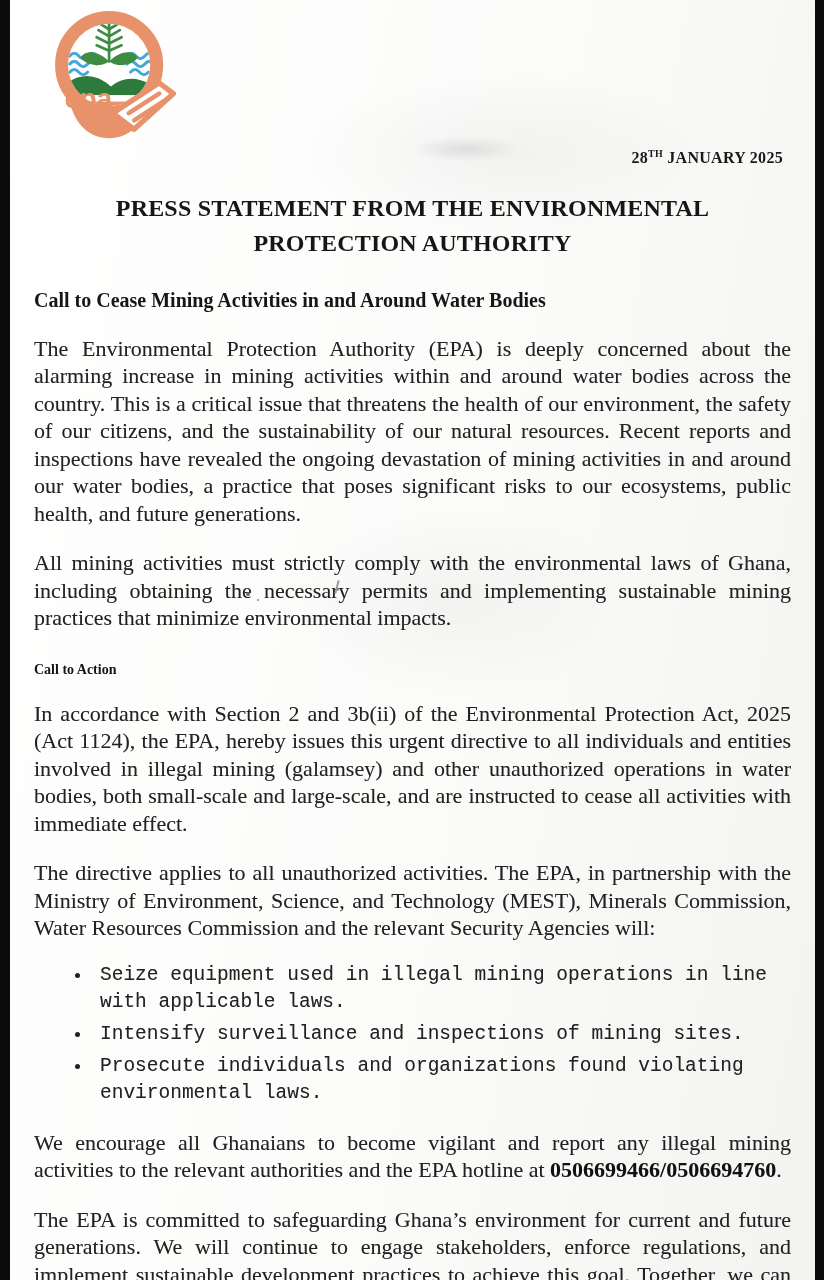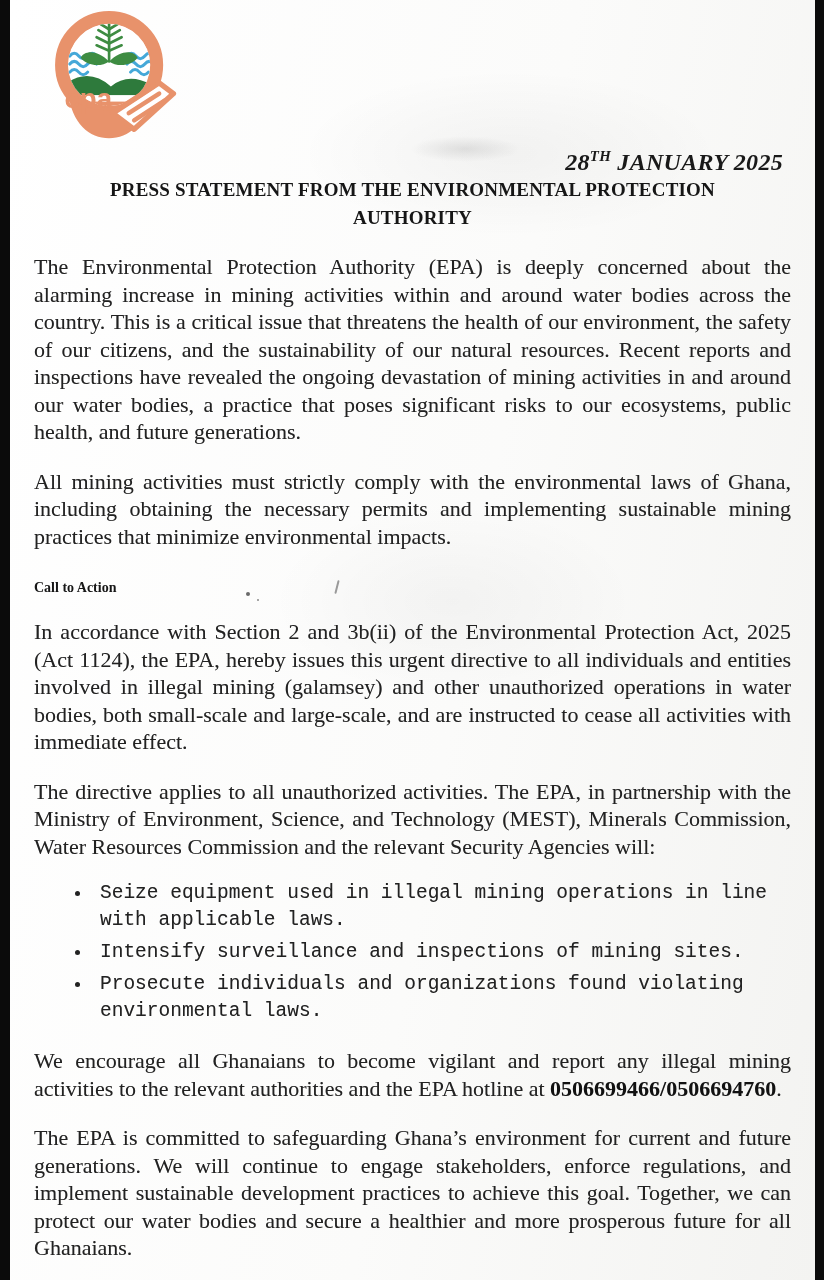--- a/index.html
+++ b/index.html
@@ -15,27 +15,27 @@
       radial-gradient(ellipse 260px 140px at 55% 47%, rgba(0,0,0,0.035), rgba(0,0,0,0) 70%),
       linear-gradient(100deg, #ffffff 0%, #fbfbfa 55%, #f3f3f1 100%);
     color:#1e1e1e;
     padding:4px 24px 0 24px;
     box-sizing:border-box;
     overflow:hidden;
   }
   .logo-wrap { margin-top:2px; }
   .logo-wrap svg { display:inline-block; }
   .date-line {
-    text-align:right; font-weight:bold; font-size:24px;
-    margin:4px 8px 0 0; letter-spacing:0.3px; color:#191919;font-style:italic;
+    text-align:right; font-weight:bold; font-size:16px;
+    margin:4px 8px 0 0; letter-spacing:0.3px; color:#191919;
   }
   .date-line sup { font-size:0.62em; vertical-align:super; }
   h1.title {
-    text-align:center; font-size:19px; font-weight:bold; color:#161616;
-    margin:0 40px 0 40px; line-height:1.45; letter-spacing:0.2px;
+    text-align:center; font-size:24px; font-weight:bold; color:#161616;
+    margin:24px 40px 0 40px; line-height:1.45; letter-spacing:0.2px;
   }
   h2.subject {
     font-size:20px; font-weight:bold; color:#161616;
     margin:26px 0 0 0; line-height:1.3;
   }
   p.body-text {
     font-size:22px; line-height:27.5px; text-align:justify;
     margin:22px 0 0 0; color:#222;
     text-shadow:0 0 0.5px rgba(30,30,30,0.25);
   }
@@ -145,20 +145,21 @@
         <text x="34" y="114" font-family="Liberation Sans, sans-serif" font-weight="bold" font-size="31" fill="#E8926B">epa</text>
       </svg>
     </div>
 
     <div class="smudge-a"></div>
 
     <div class="date-line"><span>28</span><sup>TH</sup><span> JANUARY 2025</span></div>
 
     <h1 class="title">PRESS STATEMENT FROM THE ENVIRONMENTAL PROTECTION AUTHORITY</h1>
 
+    <h2 class="subject">Call to Cease Mining Activities in and Around Water Bodies</h2>
 
     <p class="body-text">The Environmental Protection Authority (EPA) is deeply concerned about the alarming increase in mining activities within and around water bodies across the country. This is a critical issue that threatens the health of our environment, the safety of our citizens, and the sustainability of our natural resources. Recent reports and inspections have revealed the ongoing devastation of mining activities in and around our water bodies, a practice that poses significant risks to our ecosystems, public health, and future generations.</p>
     <p class="body-text">All mining activities must strictly comply with the environmental laws of Ghana, including obtaining the necessary permits and implementing sustainable mining practices that minimize environmental impacts.</p>
 
     <h3 class="action">Call to Action</h3>
     <div class="ink-a"></div>
     <div class="ink-b"></div>
 
     <p class="body-text">In accordance with Section 2 and 3b(ii) of the Environmental Protection Act, 2025 (Act 1124), the EPA, hereby issues this urgent directive to all individuals and entities involved in illegal mining (galamsey) and other unauthorized operations in water bodies, both small-scale and large-scale, and are instructed to cease all activities with immediate effect.</p>
     <p class="body-text">The directive applies to all unauthorized activities. The EPA, in partnership with the Ministry of Environment, Science, and Technology (MEST), Minerals Commission, Water Resources Commission and the relevant Security Agencies will:</p>

